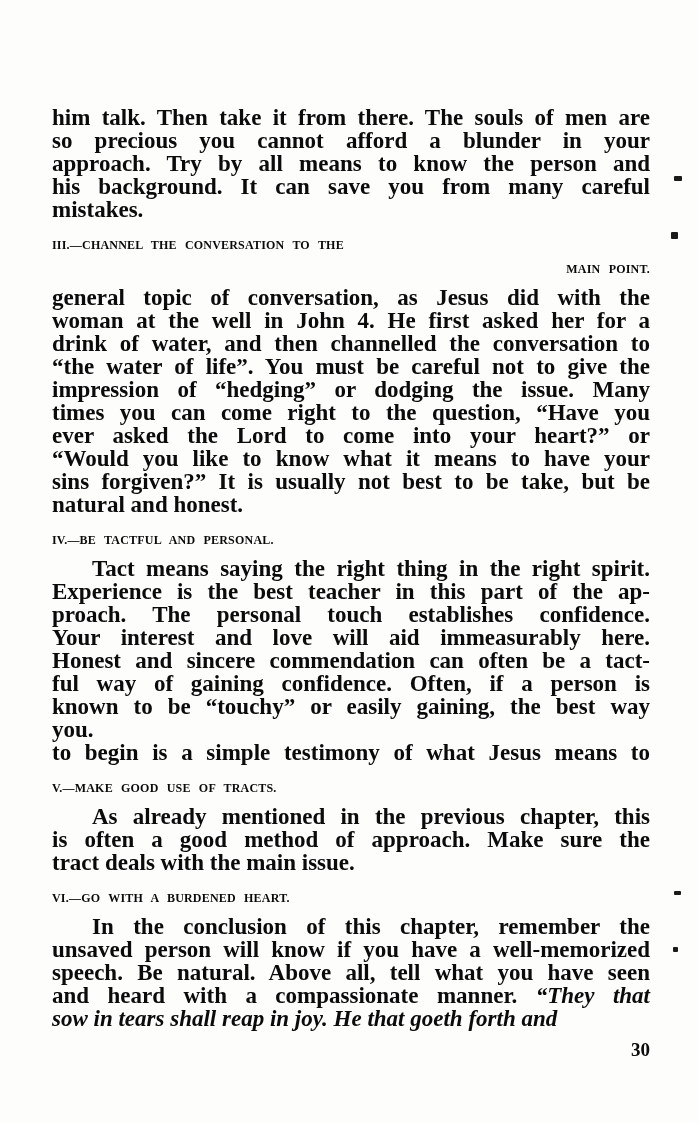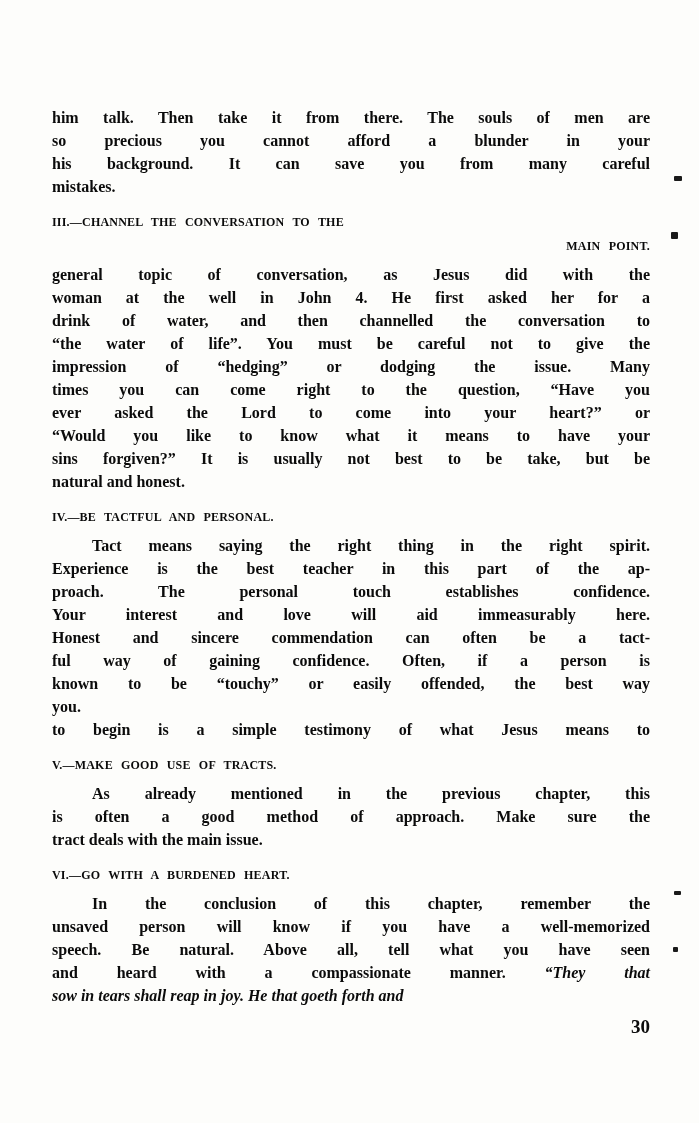--- a/index.html
+++ b/index.html
@@ -12,21 +12,21 @@
     overflow: hidden;
   }
   .page {
     box-sizing: border-box;
     width: 699px; height: 1123px;
     padding: 106px 49px 0 52px;
     position: relative;
   }
   .text-col { width: 598px; }
   .para {
-    font-size: 16px;
+    font-size: 23px;
     font-weight: 700;
     line-height: 23px;
     margin: 0;
   }
   .line { white-space: normal; }
   .line.just { text-align: justify; text-align-last: justify; }
   .line.ind { text-indent: 40px; }
   .heading {
     font-size: 12px;
     font-weight: 700;
@@ -54,20 +54,21 @@
   .speck4 { left: 673px; top: 947px; width: 5px; height: 5px; }
 </style>
 </head>
 <body>
 
 <div class="page">
   <div class="text-col">
       <div class="para">
         <div class="line just">him talk.  Then take it from there.  The souls of men are</div>
         <div class="line just">so precious you cannot afford a blunder in your</div>
+        <div class="line just">approach.  Try by all means to know the person and</div>
         <div class="line just">his background.  It can save you from many careful</div>
         <div class="line">mistakes.</div>
       </div>
       <div class="heading">
         <div class="line">III.—CHANNEL THE CONVERSATION TO THE</div>
         <div class="line hcont">MAIN POINT.</div>
       </div>
       <div class="para">
         <div class="line just">general topic of conversation, as Jesus did with the</div>
         <div class="line just">woman at the well in John 4.  He first asked her for a</div>
@@ -83,21 +84,21 @@
       <div class="heading">
         <div class="line">IV.—BE TACTFUL AND PERSONAL.</div>
       </div>
       <div class="para">
         <div class="line just ind">Tact means saying the right thing in the right spirit.</div>
         <div class="line just">Experience is the best teacher in this part of the ap-</div>
         <div class="line just">proach.  The personal touch establishes confidence.</div>
         <div class="line just">Your interest and love will aid immeasurably here.</div>
         <div class="line just">Honest and sincere commendation can often be a tact-</div>
         <div class="line just">ful way of gaining confidence.  Often, if a person is</div>
-        <div class="line just">known to be “touchy” or easily offended, the best way</div>
+        <div class="line just">known to be “touchy” or easily gaining, the best way</div>
         <div class="line">you.</div>
         <div class="line just">to begin is a simple testimony of what Jesus means to</div>
       </div>
       <div class="heading">
         <div class="line">V.—MAKE GOOD USE OF TRACTS.</div>
       </div>
       <div class="para">
         <div class="line just ind">As already mentioned in the previous chapter, this</div>
         <div class="line just">is often a good method of approach.  Make sure the</div>
         <div class="line">tract deals with the main issue.</div>

